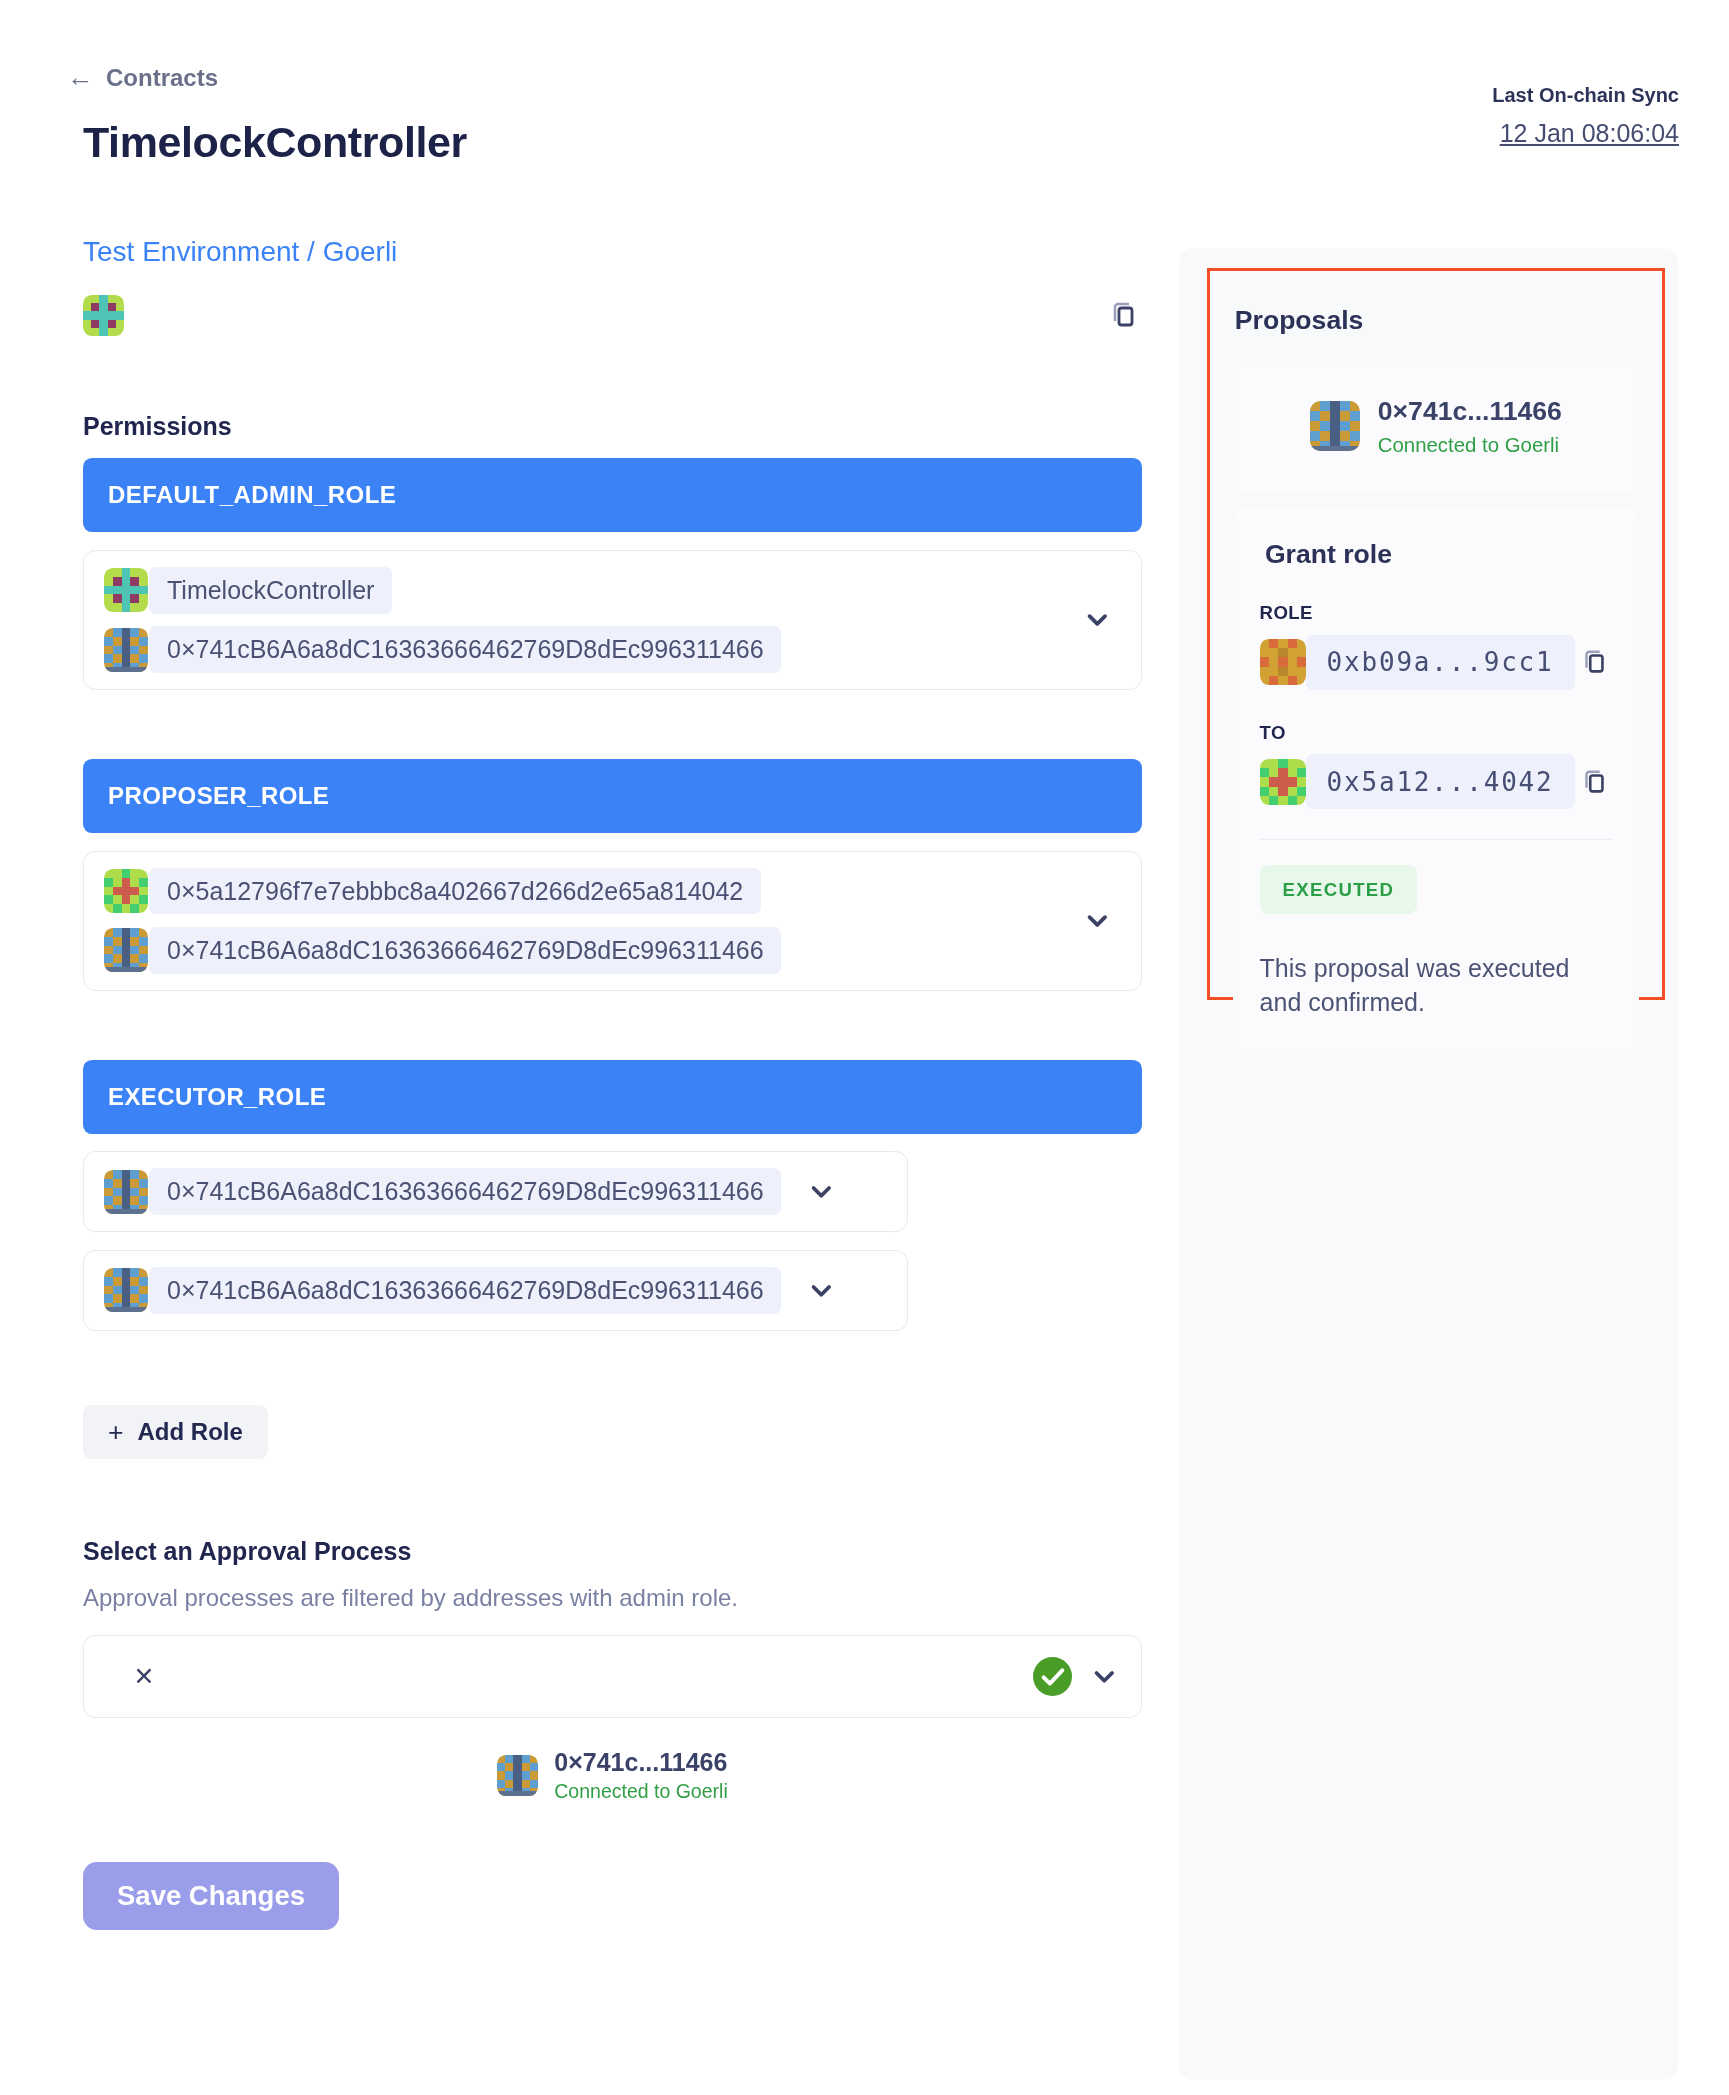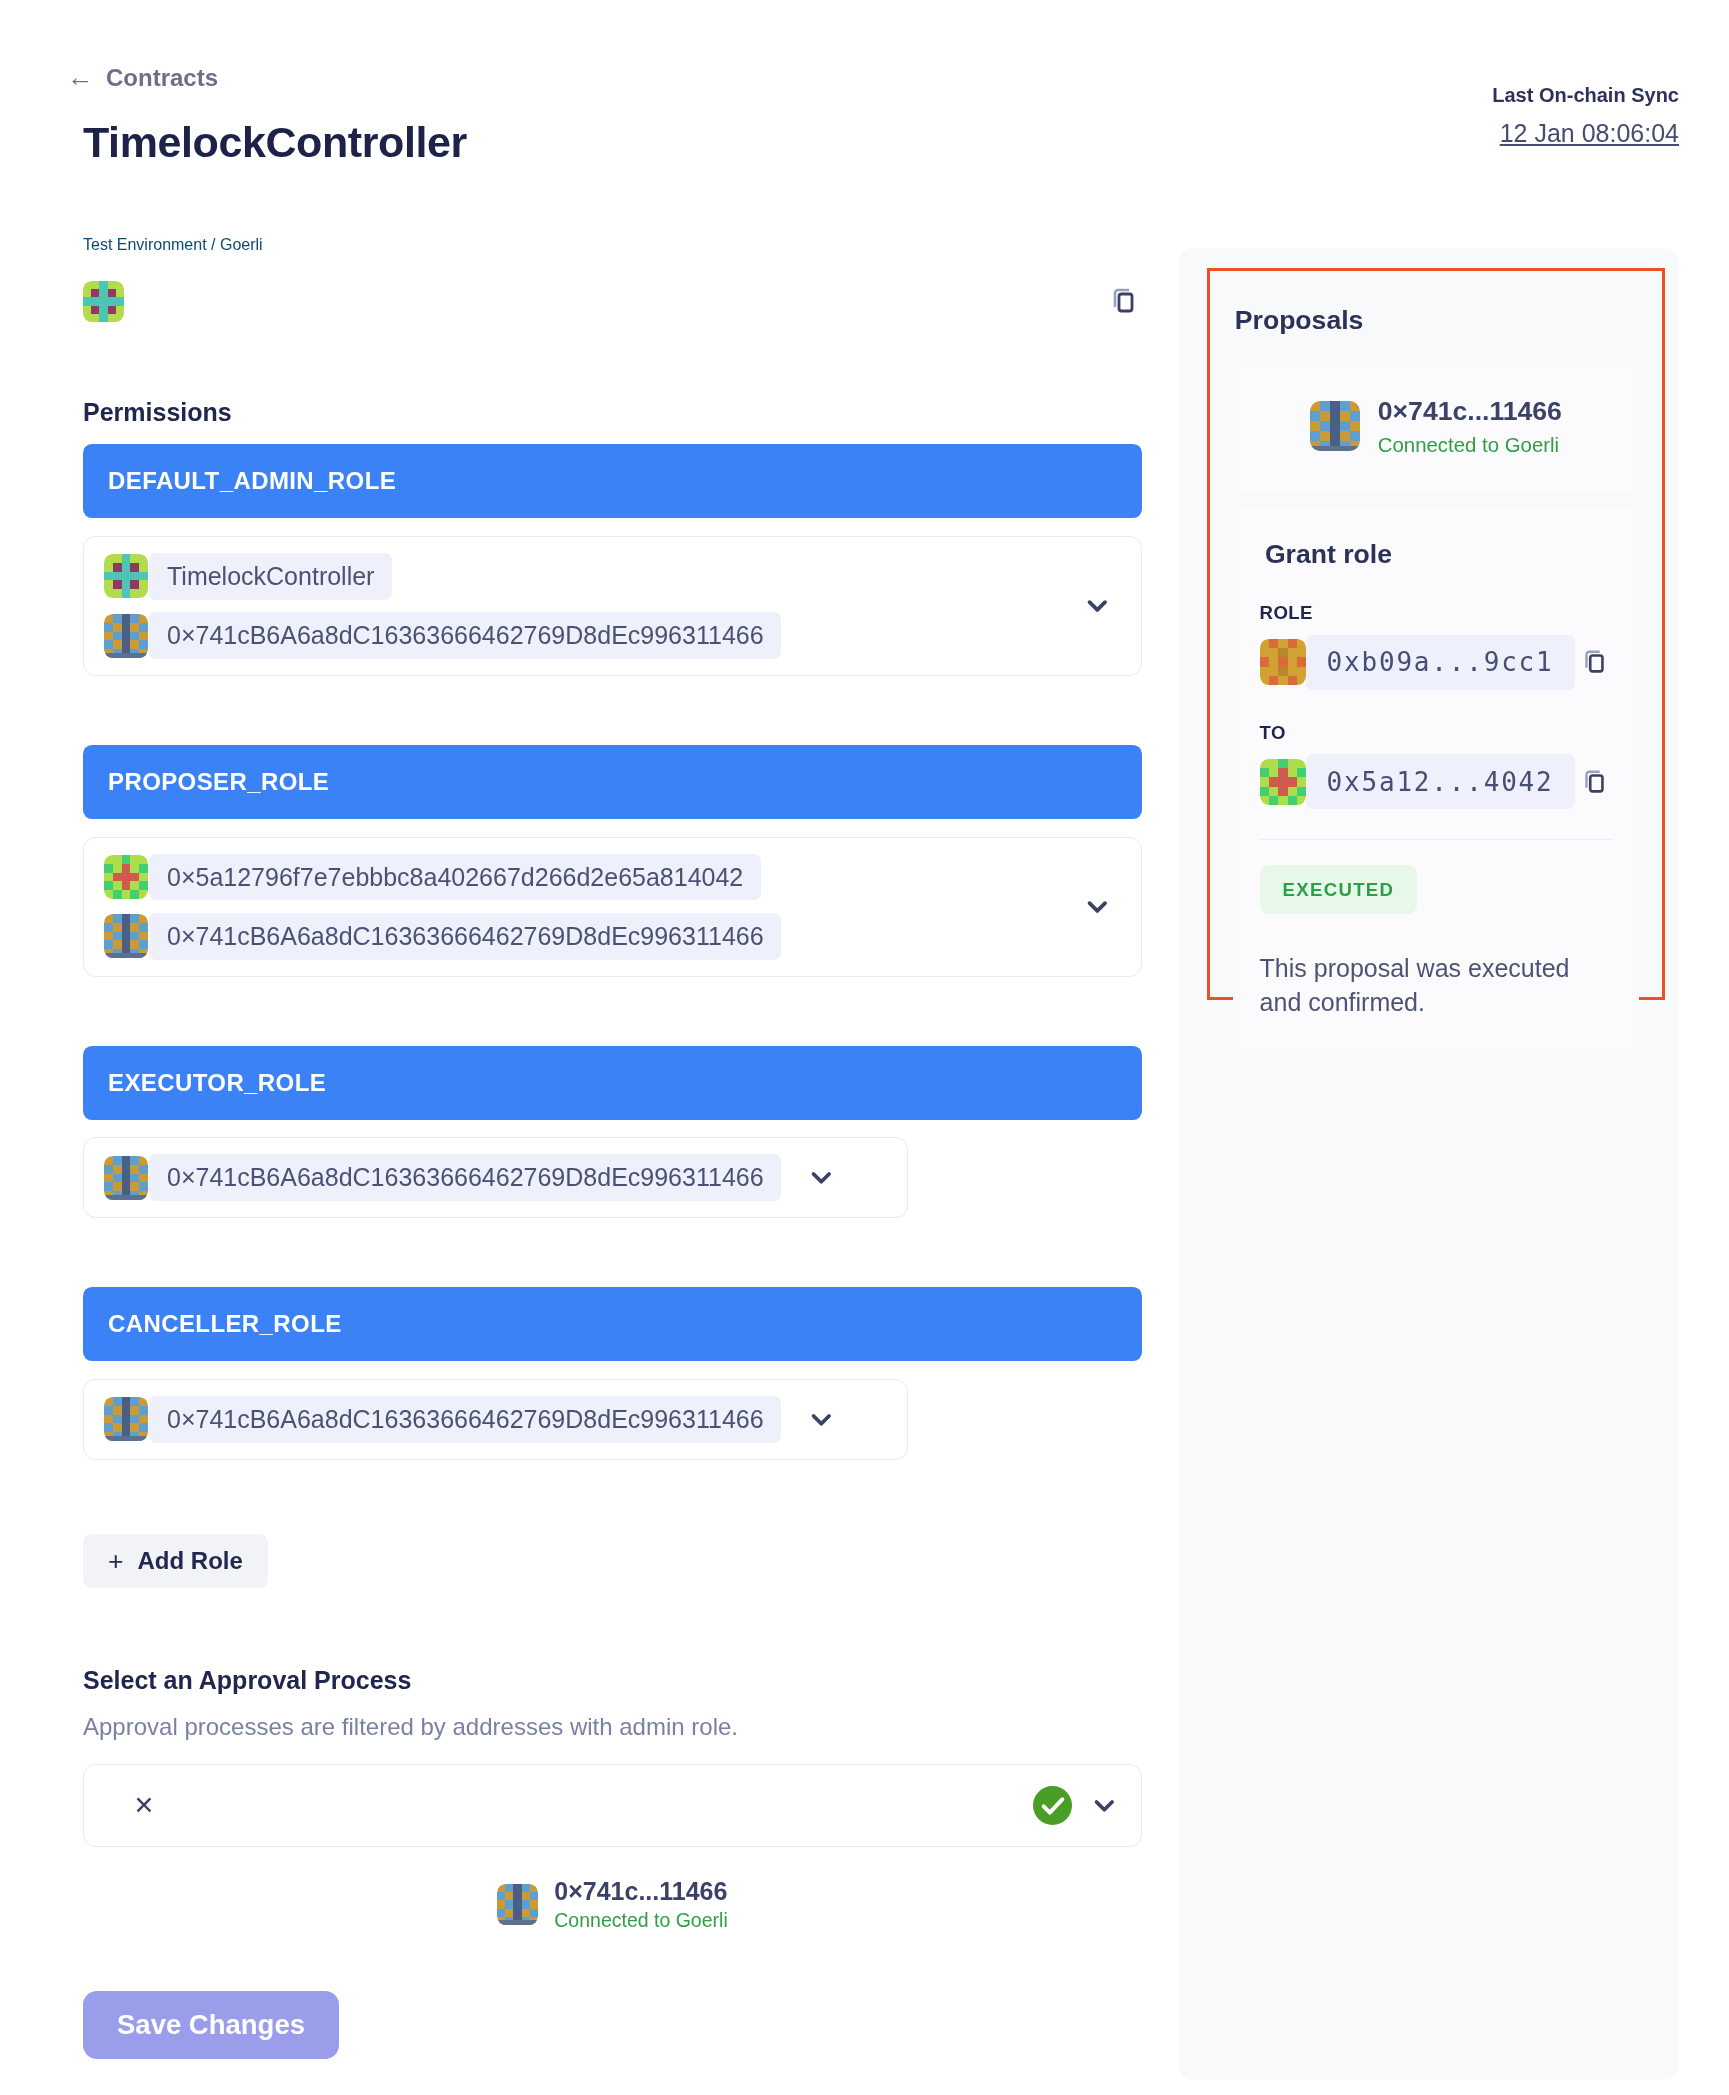--- a/index.html
+++ b/index.html
@@ -15,21 +15,21 @@
 
   .breadcrumb { display:flex; align-items:center; gap:12.4px; margin-left:-16px;
     color:#6a7089; font-size:24px; font-weight:700; cursor:pointer; }
   .breadcrumb .arrow { font-size:26.6px; font-weight:400; color:#6a7089; }
 
   .page-title { margin-top:25px; font-size:43px; font-weight:700; color:#1d2248; letter-spacing:-0.4px; } 
   .sync-wrap { position:absolute; left:1440px; top:84px; width:239px; text-align:right; }
   .sync-label { font-size:20px; font-weight:700; color:#2d3358; white-space:nowrap; }
   .sync-time  { margin-top:12.4px; font-size:25px; color:#454c70; white-space:nowrap;text-decoration:underline; }
 
-  .env-label { margin-top:69px; font-size:16px; color:#0c4a6e; }
+  .env-label { margin-top:69px; font-size:28px; color:#3b82f6; }
 
   .addr-row { margin-top:26.6px; display:flex; align-items:center; width:100%; }
   .avatar { border-radius:8.9px; overflow:hidden; flex:0 0 auto; }
   .avatar svg { display:block; width:100%; height:100%; }
   .av-44 { width:41px; height:41px; }
   .av-50 { width:44px; height:44px; }
   .av-52 { width:46px; height:46px; }
   .av-56 { width:50px; height:50px; border-radius:10.6px; }
   .pill {
     background:#eef0fb; border-radius:7px; padding:8.9px 17.7px;
@@ -283,21 +283,20 @@
       <span class="pill">0×741cB6A6a8dC16363666462769D8dEc996311466</span>
       <button class="chev-btn inline">
         <svg width="26.6" height="26.6" viewBox="0 0 24 24">
             <use href="#i-chev"></use>
           </svg>
       </button>
     </div>
   </div>
 
   
-  <div class="role-bar section-gap">CANCELLER_ROLE</div>
   <div class="role-card narrow">
     <div class="member">
       <div class="avatar av-50">
         <svg viewBox="0 0 5 5">
             <use href="#b-gold"></use>
           </svg>
       </div>
       <span class="pill">0×741cB6A6a8dC16363666462769D8dEc996311466</span>
       <button class="chev-btn inline">
         <svg width="26.6" height="26.6" viewBox="0 0 24 24">

